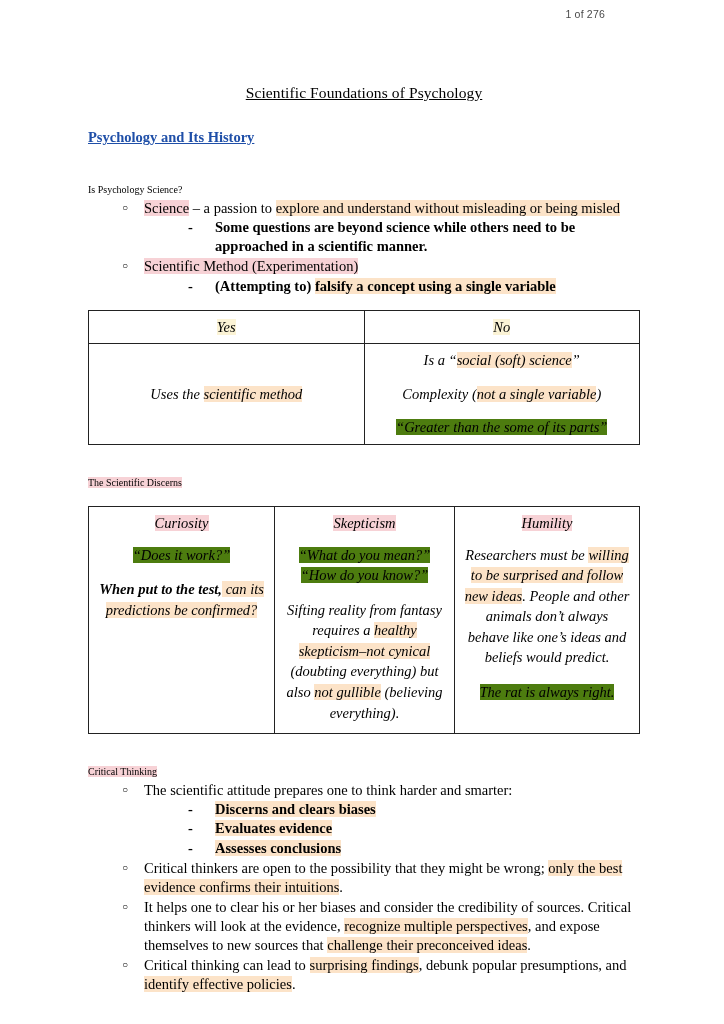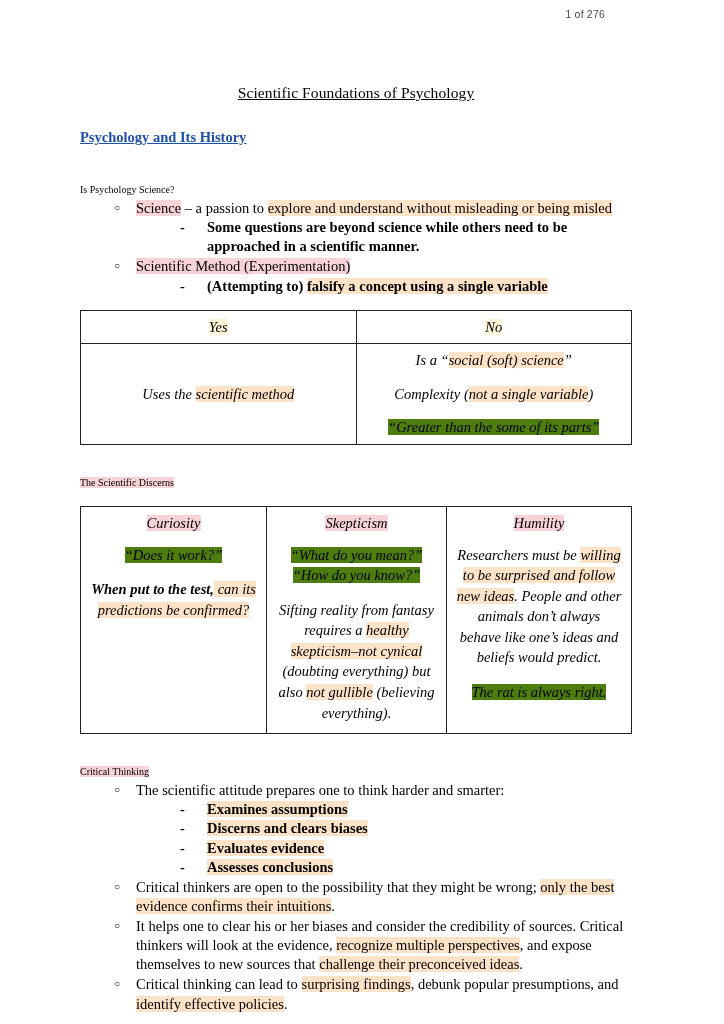--- a/index.html
+++ b/index.html
@@ -26,21 +26,21 @@
     position: absolute;
     top: 8px;
     right: 24px;
     font-size: 10.5px;
     color: #4a4a4a;
     font-family: "Liberation Sans", sans-serif;
     letter-spacing: 0.2px;
   }
   .content {
     position: absolute;
-    left: 80px;
+    left: 88px;
     top: 84px;
     width: 552px;
   }
   .doc-title {
     text-align: center;
     font-size: 15.5px;
     text-decoration: underline;
     margin: 0 0 26px 0;
     letter-spacing: 0.1px;
   }
@@ -224,21 +224,20 @@
 
     <div class="gap-md"></div>
 
     
     <div class="h-bold hl-pink">Critical Thinking</div>
 
     <ul class="lvl1">
       <li>
         <span>The scientific attitude prepares one to think harder and smarter:</span>
         <ul class="lvl2">
-          <li><span class="hl-orange">Examines assumptions</span></li>
           <li><span class="hl-orange">Discerns and clears biases</span></li>
           <li><span class="hl-orange">Evaluates evidence</span></li>
           <li><span class="hl-orange">Assesses conclusions</span></li>
         </ul>
       </li>
       <li>
         <span>Critical thinkers are open to the possibility that they might be wrong; </span><span class="hl-orange">only the best evidence confirms their intuitions</span><span>.</span>
       </li>
       <li>
         <span>It helps one to clear his or her biases and consider the credibility of sources. Critical thinkers will look at the evidence, </span><span class="hl-orange">recognize multiple perspectives</span><span>, and expose themselves to new sources that </span><span class="hl-orange">challenge their preconceived ideas</span><span>.</span>

